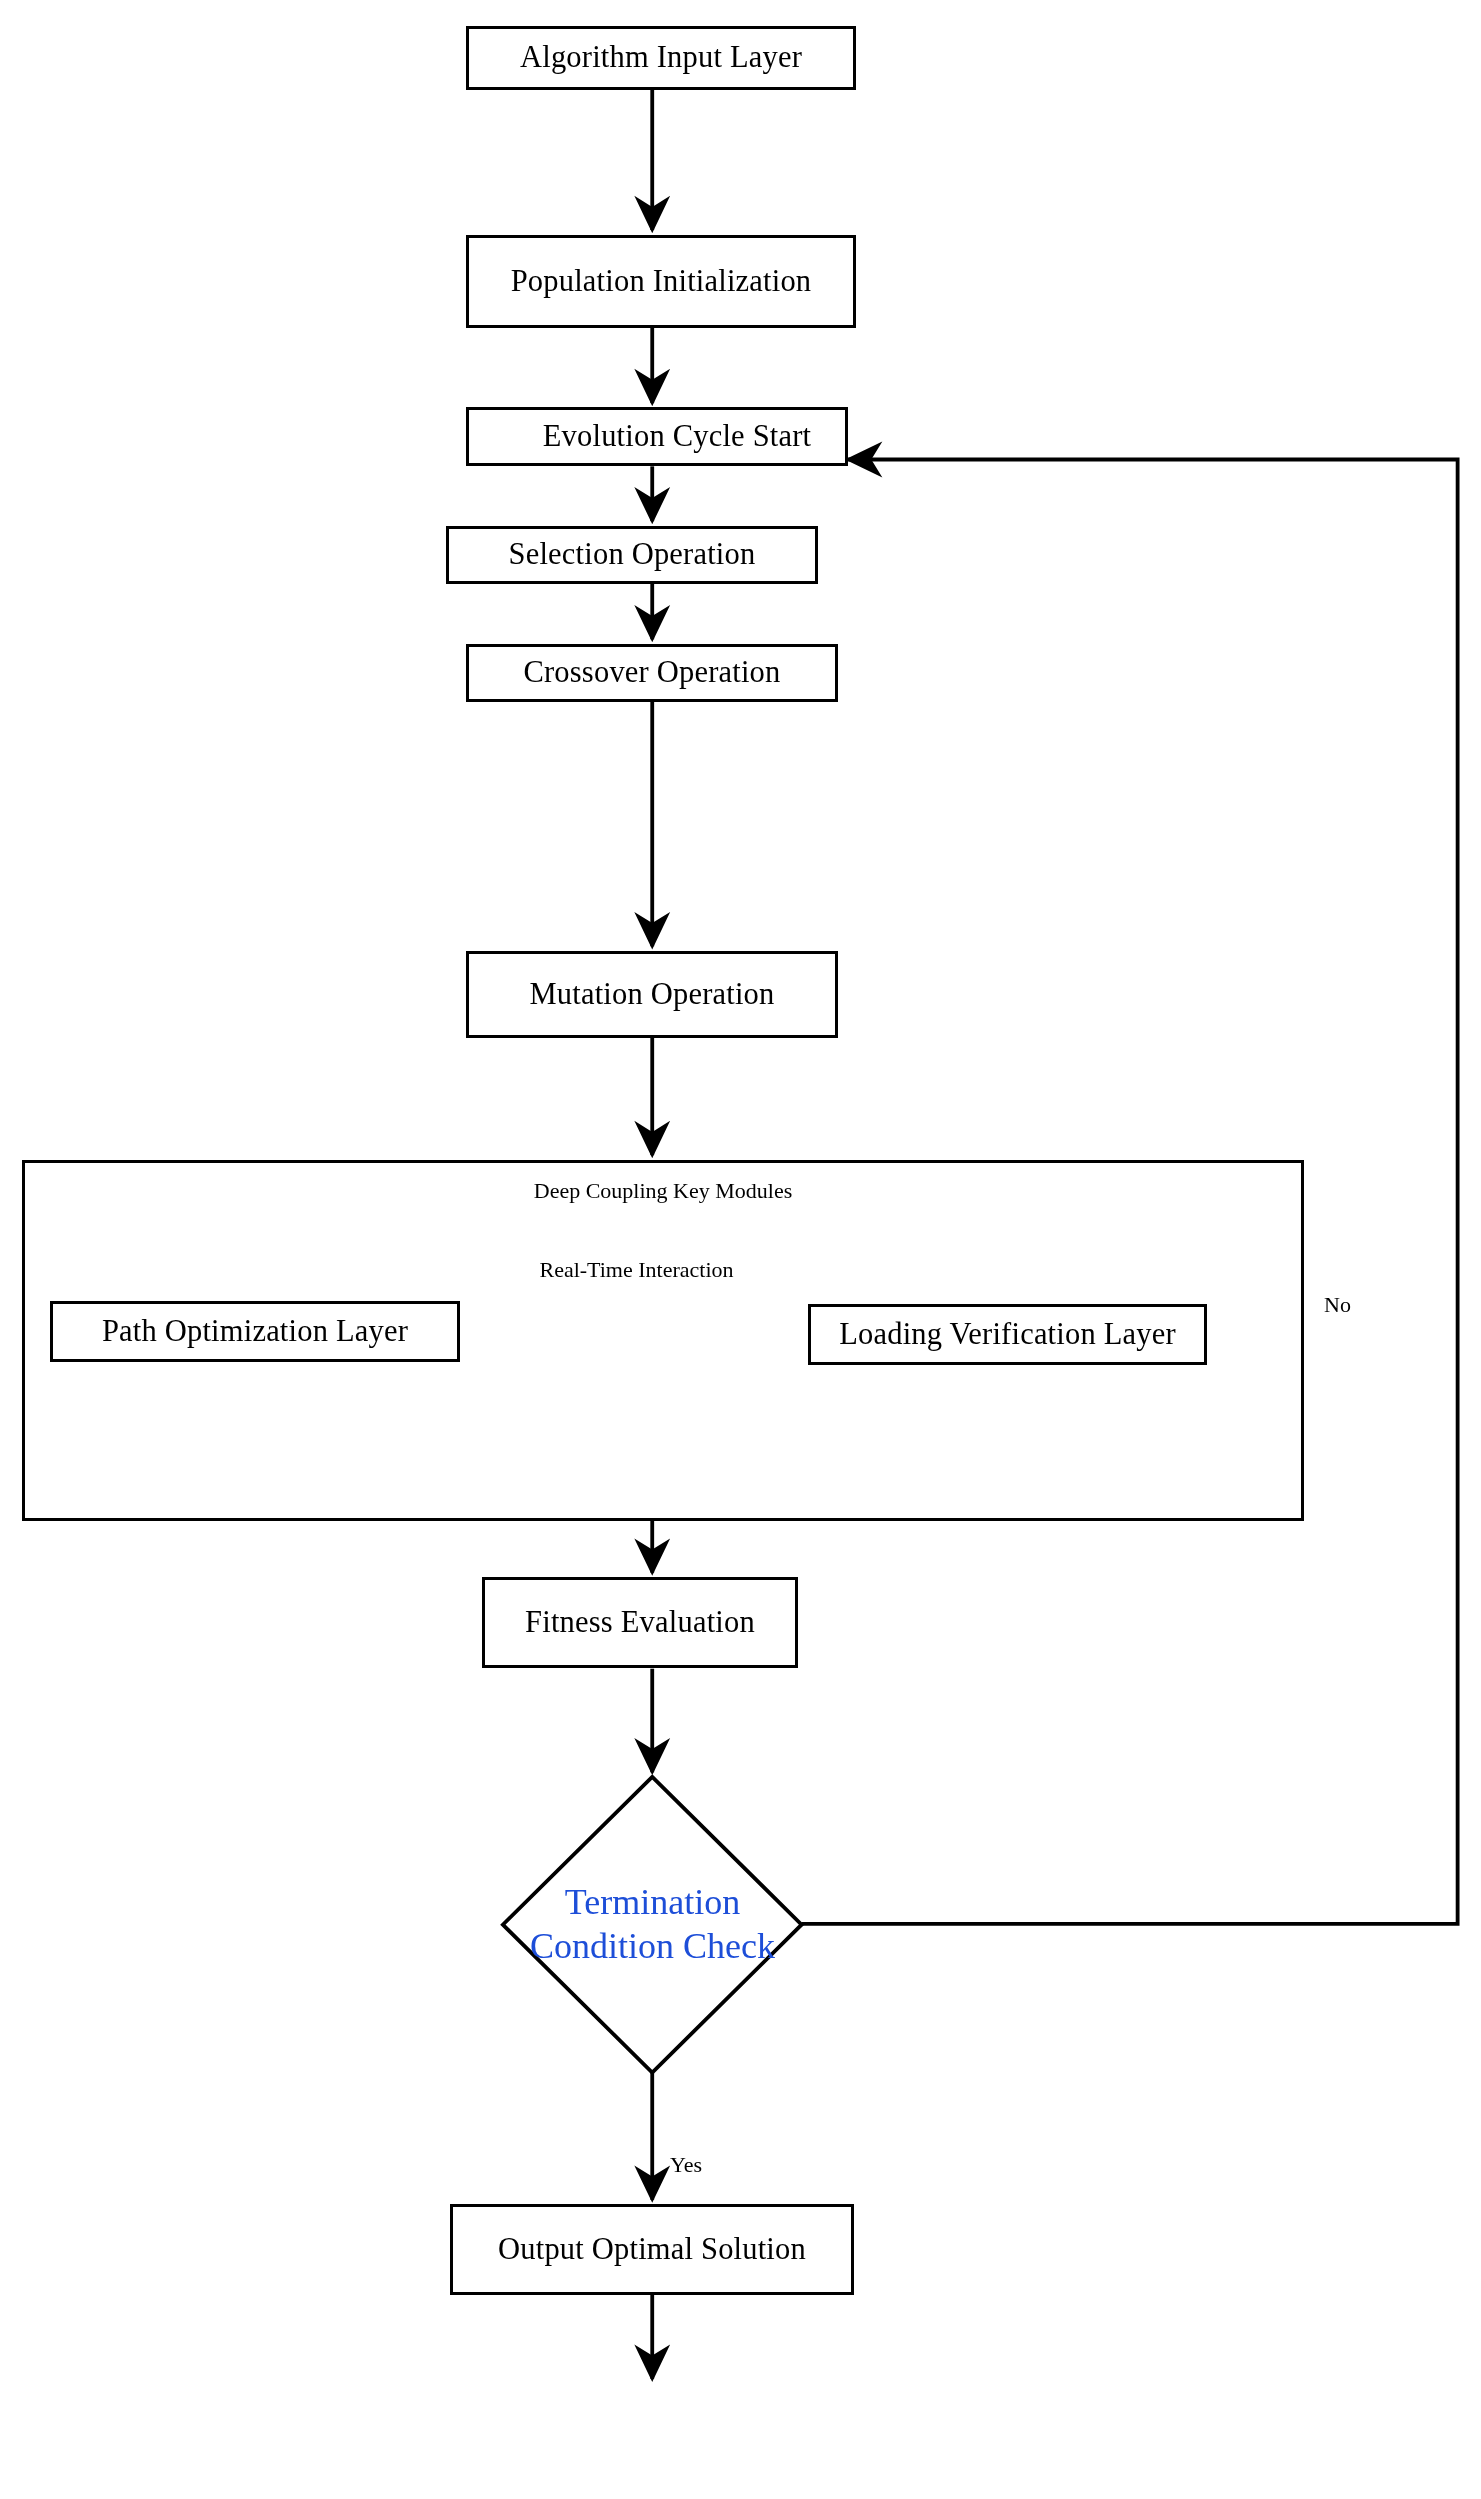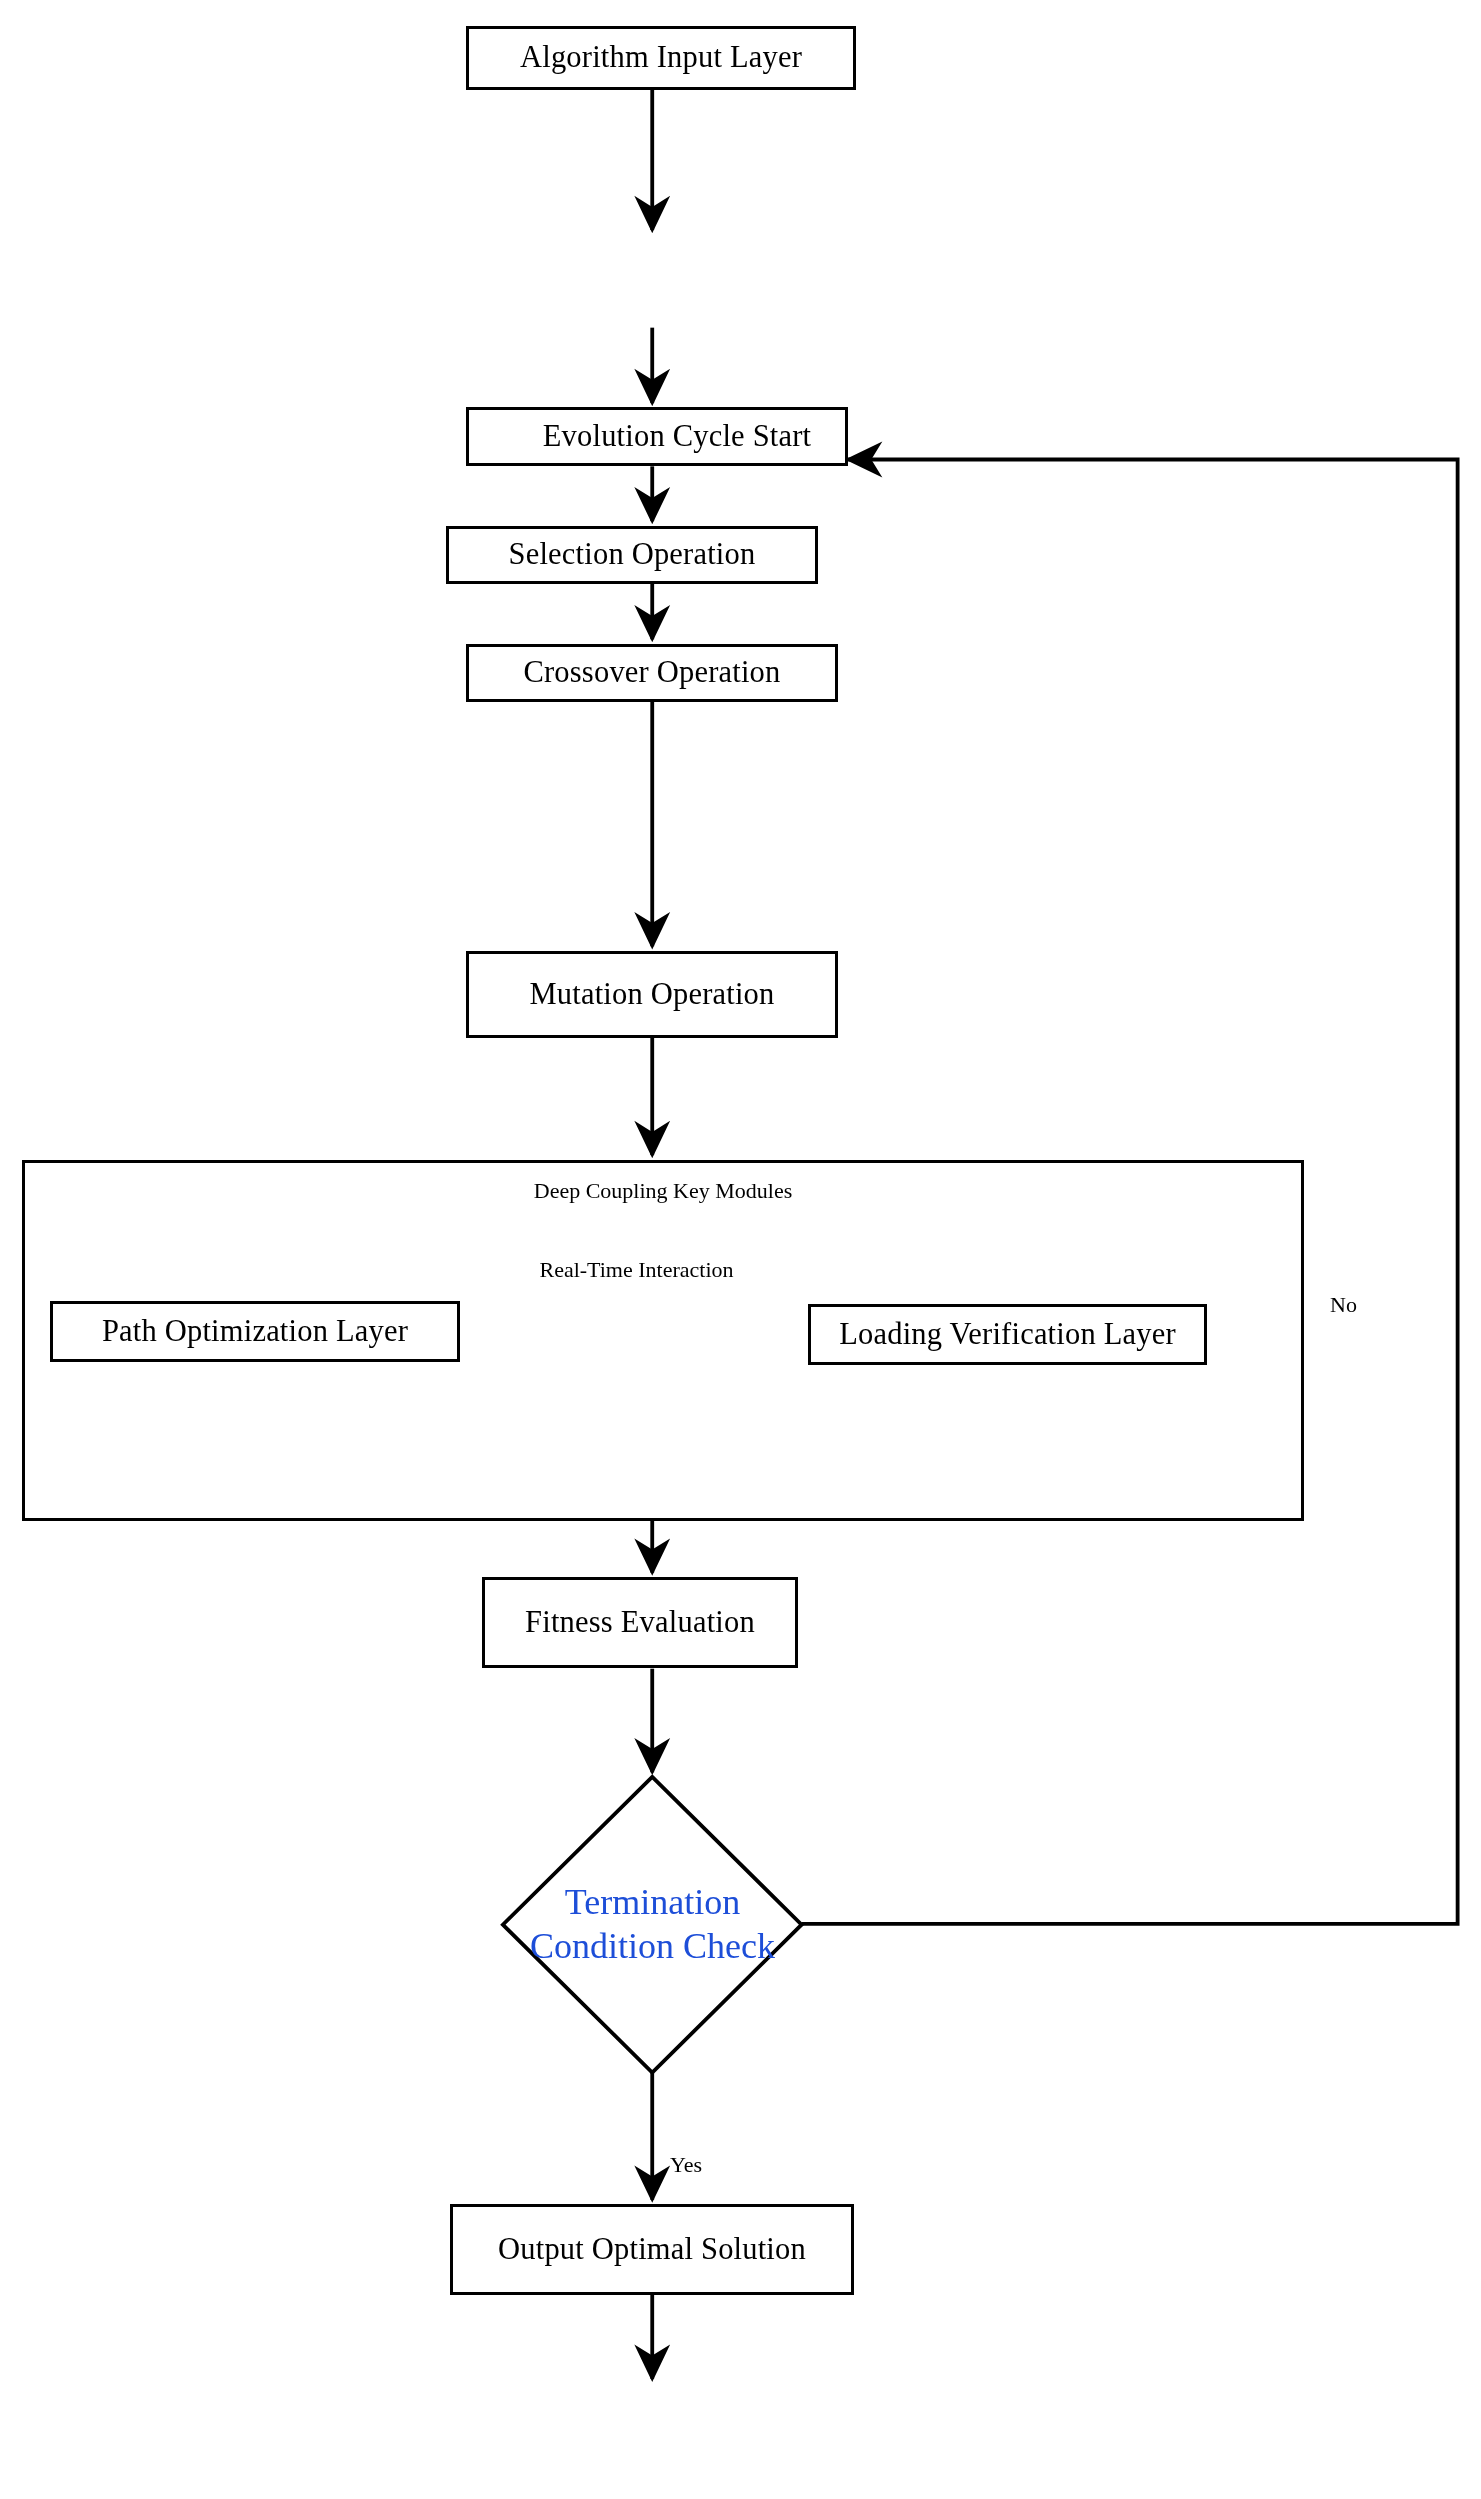--- a/index.html
+++ b/index.html
@@ -113,20 +113,23 @@
       <path d="M1052,2525 L1913,2525 L1913,603 L1113,603" marker-end="url(#arrowEnd)"></path>
     </g>
 
     <polygon points="856,2332 1052,2526 856,2720 660,2526" fill="#ffffff" stroke="#000000" stroke-width="5"></polygon>
   </svg>
 
   <div class="node" style="left:466px; top:26px; width:390px; height:64px;">
     <span>Algorithm Input Layer</span>
   </div>
 
+  <div class="node" style="left:466px; top:235px; width:390px; height:93px;">
+    <span>Population Initialization</span>
+  </div>
 
   <div class="node" style="left:466px; top:407px; width:382px; height:59px;padding-left:40px;">
     <span>Evolution Cycle Start</span>
   </div>
 
   <div class="node" style="left:446px; top:526px; width:372px; height:58px;">
     <span>Selection Operation</span>
   </div>
 
   <div class="node" style="left:466px; top:644px; width:372px; height:58px;">
@@ -161,21 +164,21 @@
 
   <div class="diamond-wrap" style="left:503px; top:1777px; width:299px; height:296px;">
     <div class="diamond-text">
       <div>
         <div>Termination</div>
         <div>Condition Check</div>
       </div>
     </div>
   </div>
 
-  <div class="free-label" style="left:1330px; top:1292px; width:107px; text-align:left;">
+  <div class="free-label" style="left:1244px; top:1292px; width:107px; text-align:right;">
     <span>No</span>
   </div>
 
   <div class="free-label" style="left:670px; top:2152px; width:91px; text-align:left;">
     <span>Yes</span>
   </div>
 
   <div class="node" style="left:450px; top:2204px; width:404px; height:91px;">
     <span>Output Optimal Solution</span>
   </div>

